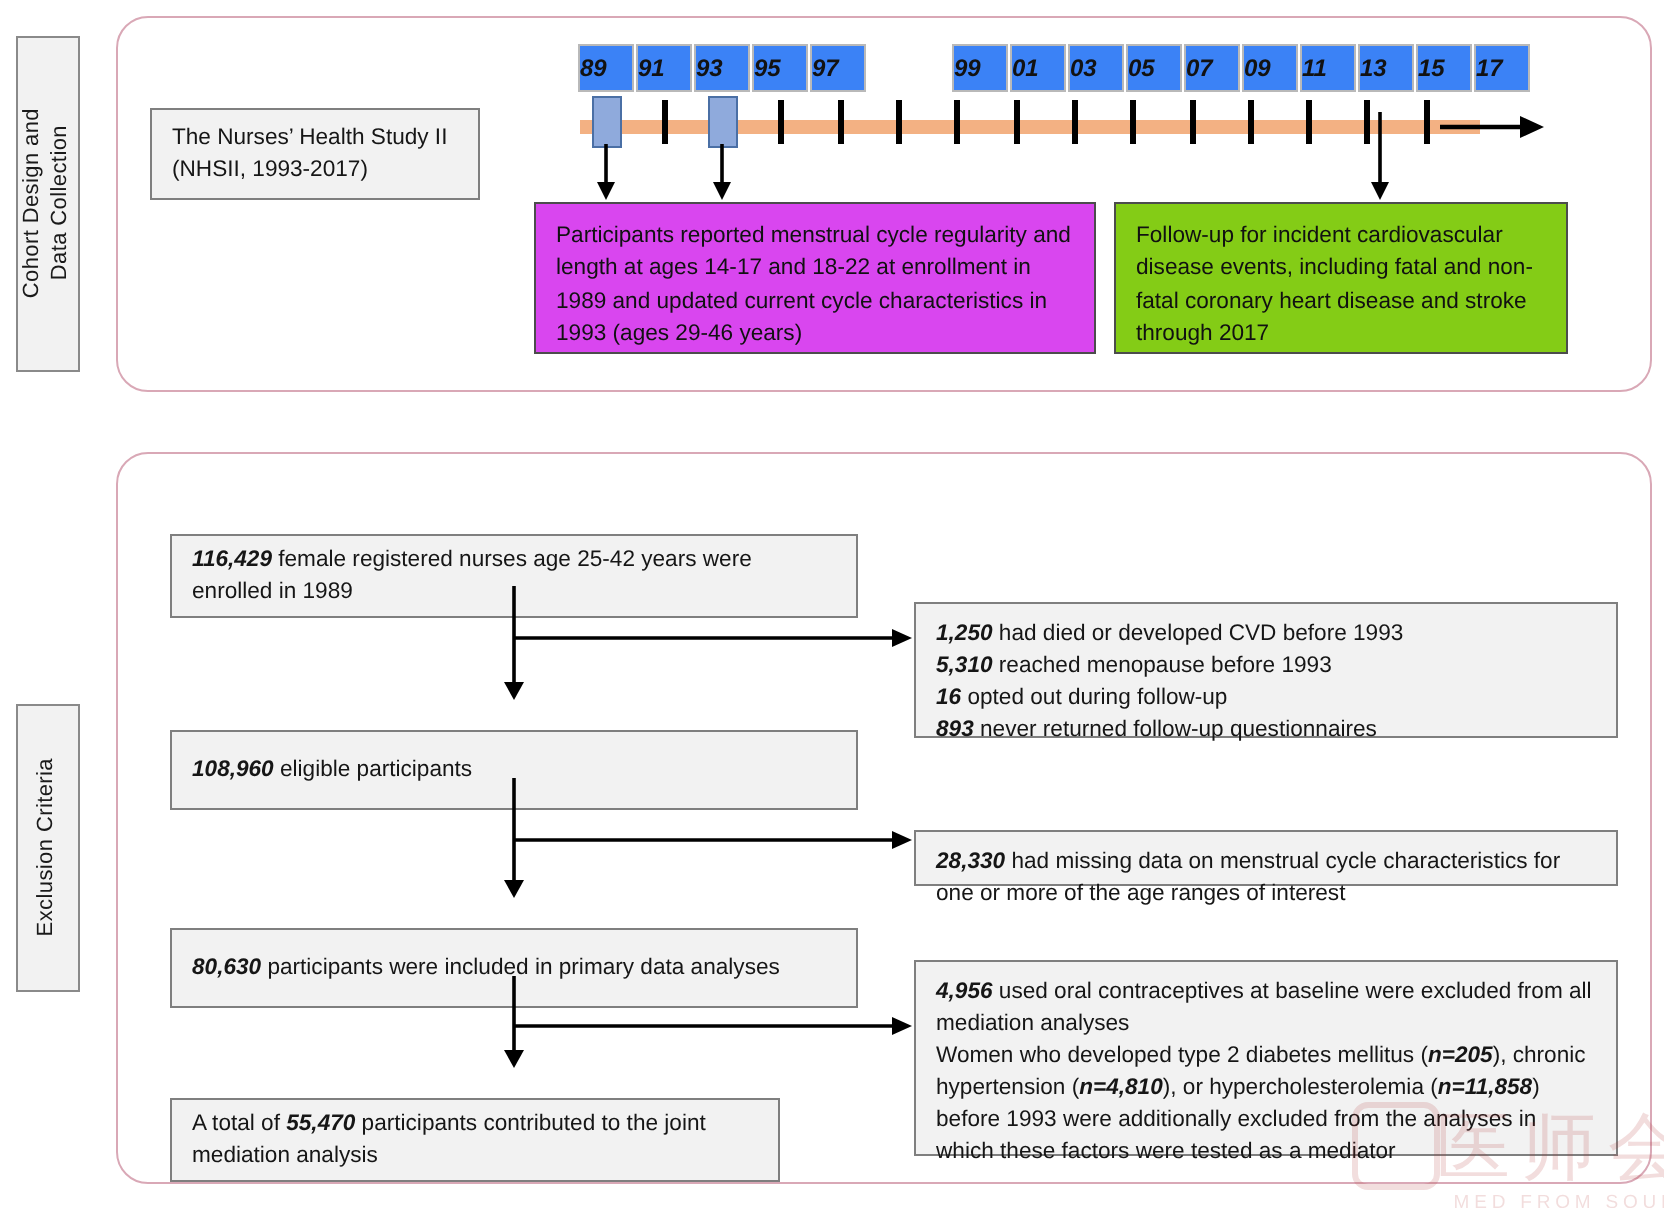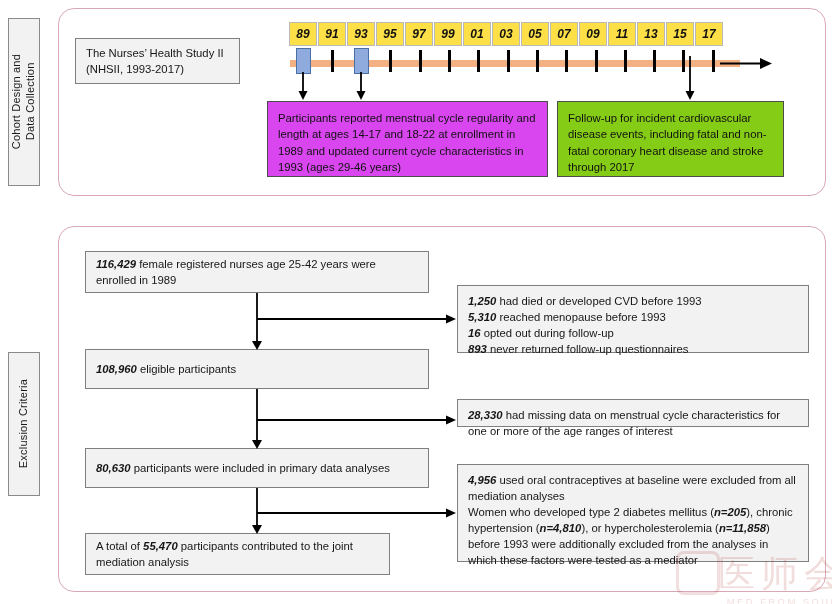--- a/index.html
+++ b/index.html
@@ -40,20 +40,21 @@
 
   
   .gbox {
     position: absolute;
     background: #f2f2f2;
     border: 1px solid #7f7f7f;
     font-size: 11.3px;
     line-height: 1.42;
     color: #161616;
     padding: 7px 10px;
+    margin-top: 16px;
   }
 
   .bbox {
     position: absolute;
     background: #d946ef;
     border: 1px solid #4c4c4c;
     font-size: 11.3px;
     line-height: 1.45;
     color: #111;
     padding: 8px 10px;
@@ -65,26 +66,25 @@
     font-size: 11.3px;
     line-height: 1.45;
     color: #111;
     padding: 8px 10px;
   }
 
   
   .tl-labels { position: absolute; display: flex; }
   .tl-year {
     border: 1px solid #b9b9b9;
-    background: #fde047;
+    background: #3b82f6;
     font-style: italic;
     font-weight: bold;
     font-size: 12px;
     color: #121212;
-    text-align: center;
     line-height: 22px;
     height: 24px;
     margin-right: 1px;
   }
   .tl-axis {
     position: absolute;
     height: 7px;
     background: #f3b183;
   }
   .tl-tick {
@@ -150,21 +150,21 @@
     <span>The Nurses’ Health Study II
 (NHSII, 1993-2017)</span>
   </div>
 
   <div class="tl-labels" id="tl-years" style="left:289px; top:22px;">
       <div class="tl-year" style="width: 28px;">89</div>
       <div class="tl-year" style="width: 28px;">91</div>
       <div class="tl-year" style="width: 28px;">93</div>
       <div class="tl-year" style="width: 28px;">95</div>
       <div class="tl-year" style="width: 28px;">97</div>
-      <div class="tl-year" style="width: 28px;">99</div>
+      <div class="tl-year" style="width: 28px; margin-left: 42px;">99</div>
       <div class="tl-year" style="width: 28px;">01</div>
       <div class="tl-year" style="width: 28px;">03</div>
       <div class="tl-year" style="width: 28px;">05</div>
       <div class="tl-year" style="width: 28px;">07</div>
       <div class="tl-year" style="width: 28px;">09</div>
       <div class="tl-year" style="width: 28px;">11</div>
       <div class="tl-year" style="width: 28px;">13</div>
       <div class="tl-year" style="width: 28px;">15</div>
       <div class="tl-year" style="width: 28px;">17</div>
     </div>

